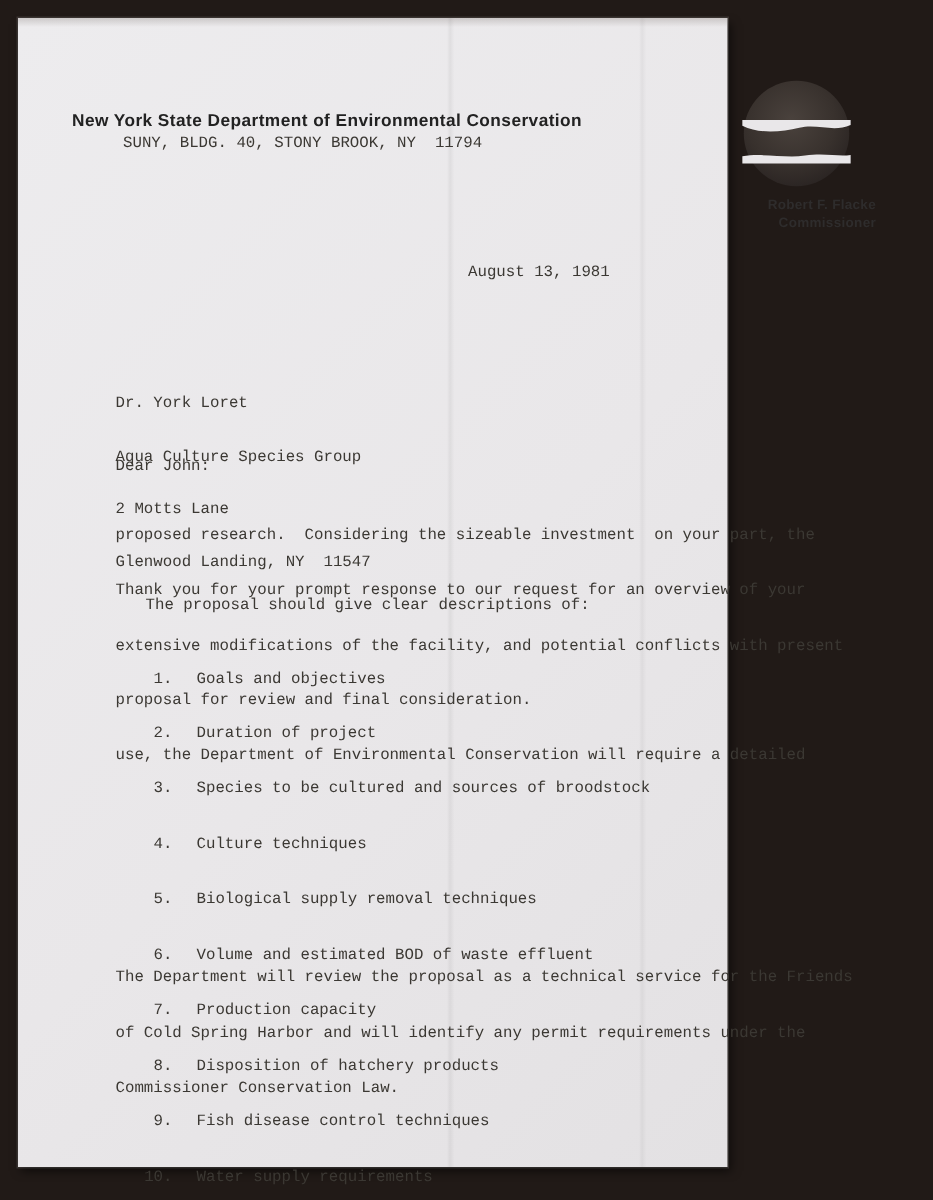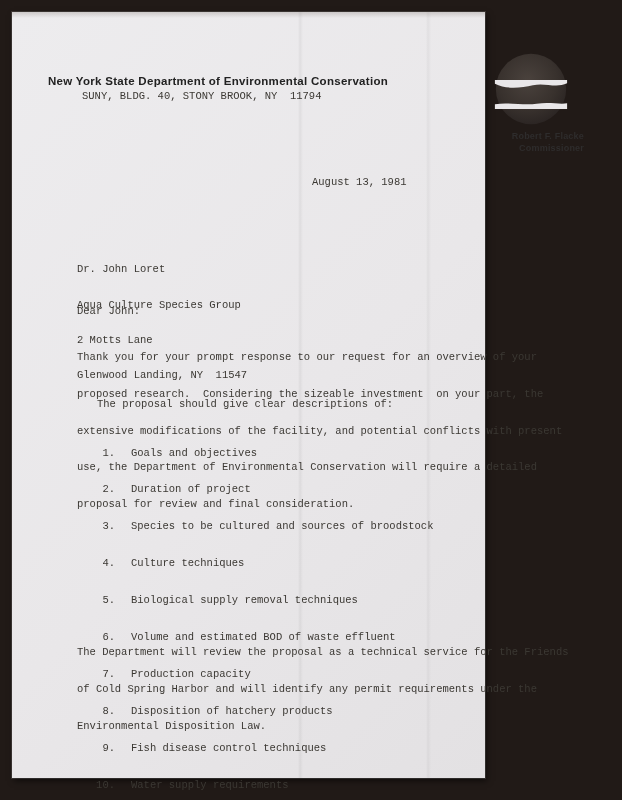--- a/index.html
+++ b/index.html
@@ -90,34 +90,34 @@
   </svg>
 
   <div class="abs commissioner">
     <div>Robert F. Flacke</div>
     <div>Commissioner</div>
   </div>
 
   <div class="abs mono date-line">August 13, 1981</div>
 
   <div class="abs mono recipient">
-    <div>Dr. John Loret</div>
+    <div>Dr. York Loret</div>
     <div>Aqua Culture Species Group</div>
     <div>2 Motts Lane</div>
     <div>Glenwood Landing, NY  11547</div>
   </div>
 
   <div class="abs mono salutation">Dear John:</div>
 
   <div class="abs mono para p1">
+    <div>proposed research.  Considering the sizeable investment  on your part, the</div>
     <div>Thank you for your prompt response to our request for an overview of your</div>
-    <div>proposed research.  Considering the sizeable investment  on your part, the</div>
     <div>extensive modifications of the facility, and potential conflicts with present</div>
+    <div>proposal for review and final consideration.</div>
     <div>use, the Department of Environmental Conservation will require a detailed</div>
-    <div>proposal for review and final consideration.</div>
   </div>
 
   <div class="abs mono list-intro">The proposal should give clear descriptions of:</div>
 
   <div class="abs mono num-list">
     <div class="num-row"><span class="num">1.</span><span class="item-text">Goals and objectives</span></div>
     <div class="num-row"><span class="num">2.</span><span class="item-text">Duration of project</span></div>
     <div class="num-row"><span class="num">3.</span><span class="item-text">Species to be cultured and sources of broodstock</span></div>
     <div class="num-row"><span class="num">4.</span><span class="item-text">Culture techniques</span></div>
     <div class="num-row"><span class="num">5.</span><span class="item-text">Biological supply removal techniques</span></div>
@@ -130,16 +130,16 @@
     
     
     
     
     
   </div>
 
   <div class="abs mono para closing">
     <div>The Department will review the proposal as a technical service for the Friends</div>
     <div>of Cold Spring Harbor and will identify any permit requirements under the</div>
-    <div>Environmental Disposition Law.</div>
+    <div>Commissioner Conservation Law.</div>
   </div>
 
 </div>
 
 </body></html>

